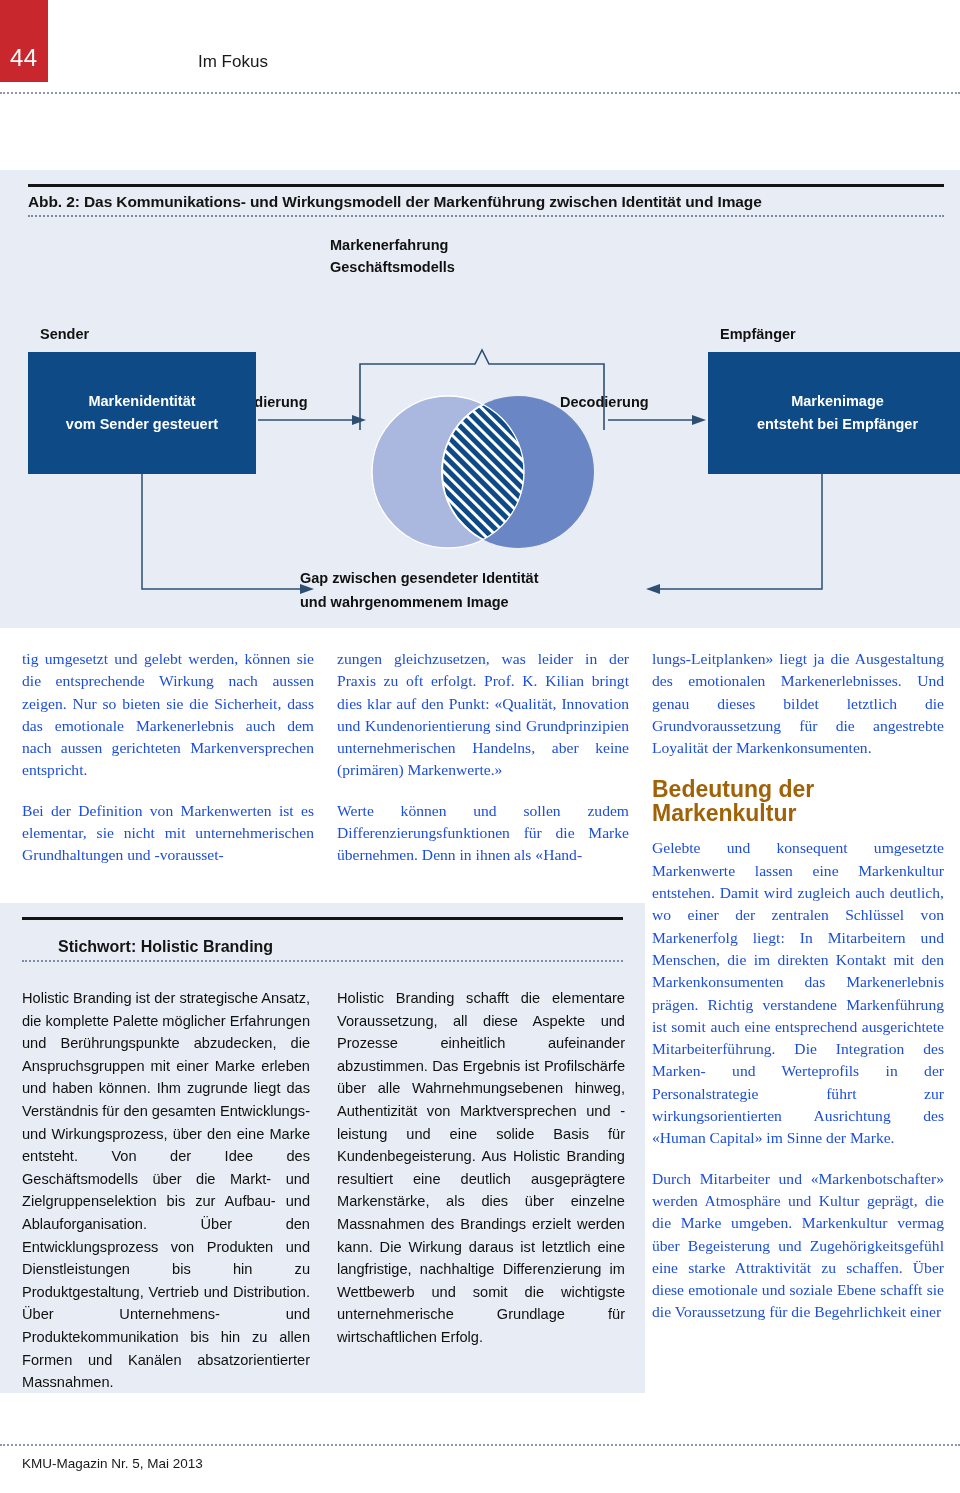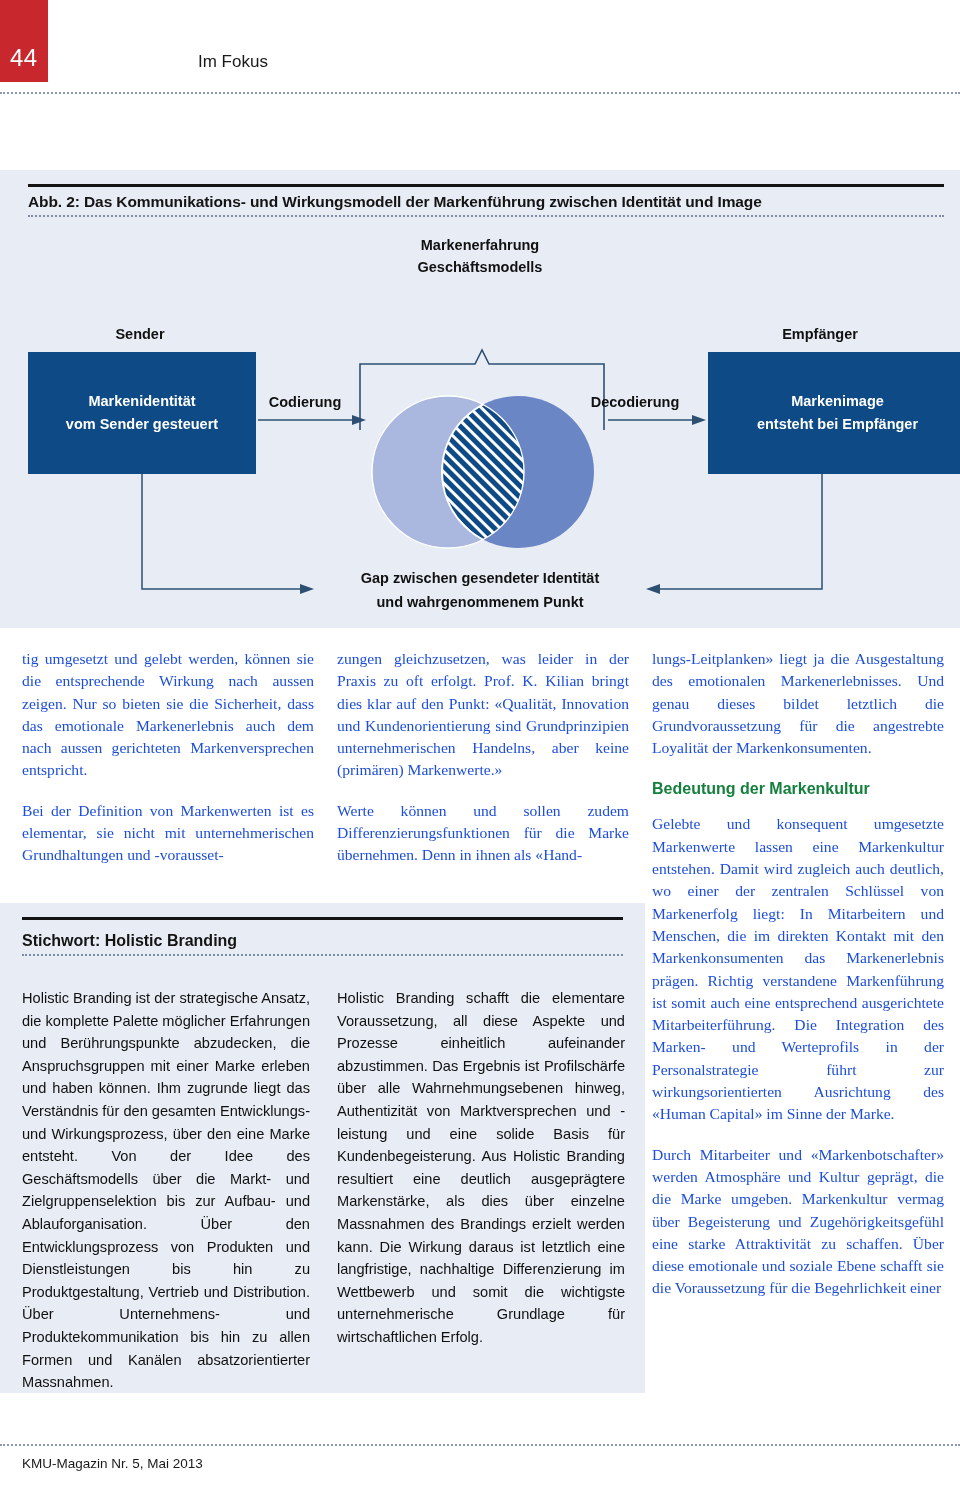--- a/index.html
+++ b/index.html
@@ -94,21 +94,20 @@
     top: 64px;
     width: 960px;
     height: 394px;
   }
   .diagram svg { display: block; }
 
   .dg-label {
     position: absolute;
     font-weight: bold;
     color: #111111;
-    text-align: center;
   }
   .lbl-markenerfahrung {
     left: 330px; top: 0px; width: 300px;
     font-size: 14.5px; line-height: 22px;
   }
   .lbl-sender {
     left: 40px; top: 92px; width: 200px;
     font-size: 14.5px;
   }
   .lbl-empfaenger {
@@ -165,23 +164,23 @@
     line-height: 22.3px;
     text-align: justify;
     color: #1d4ed8;
     margin: 0 0 18px 0;
     hyphens: manual;
   }
   .body-p:last-child { margin-bottom: 0; }
 
   .sub-head {
     font-family: "Liberation Sans", sans-serif;
-    font-size: 16px;
-    font-weight: bold;
-    color: #15803d;
+    font-size: 23px;
+    font-weight: bold;
+    color: #a16207;
     margin: 4px 0 12px 0;
     line-height: 24px;
   }
 
   
   .stichwort {
     position: absolute;
     left: 0;
     top: 903px;
     width: 645px;
@@ -192,21 +191,22 @@
     position: absolute;
     left: 22px;
     right: 22px;
     top: 14px;
   }
   .sw-top-rule { border-top: 3px solid #141414; height: 0; }
   .sw-title {
     font-size: 16px;
     font-weight: bold;
     color: #141414;
-    padding: 12px 0 4px 0;
+    padding: 18px 0 4px 0;
+    margin-left: 36px;
   }
   .sw-bottom-rule { border-top: 2px dotted #7d8ba3; height: 0; }
 
   .sw-cols {
     position: absolute;
     left: 22px;
     top: 84px;
     width: 600px;
   }
   .sw-col {
@@ -315,21 +315,21 @@
 
     <div class="box box-receiver">
       <div>
         <div>Markenimage</div>
         <div>entsteht bei Empfänger</div>
       </div>
     </div>
 
     <div class="dg-label lbl-gap">
       <div>Gap zwischen gesendeter Identität</div>
-      <div>und wahrgenommenem Punkt</div>
+      <div>und wahrgenommenem Image</div>
     </div>
   </div>
 </div>
 
 <div class="columns">
 
   <div class="col col-1">
     <p class="body-p">tig umgesetzt und gelebt werden, können sie die entsprechende Wirkung nach aussen zeigen. Nur so bieten sie die Sicherheit, dass das emotionale Markenerlebnis auch dem nach aussen gerichteten Markenversprechen entspricht.</p>
     <p class="body-p">Bei der Definition von Markenwerten ist es elementar, sie nicht mit unternehmerischen Grundhaltungen und -vorausset-</p>
   </div>

